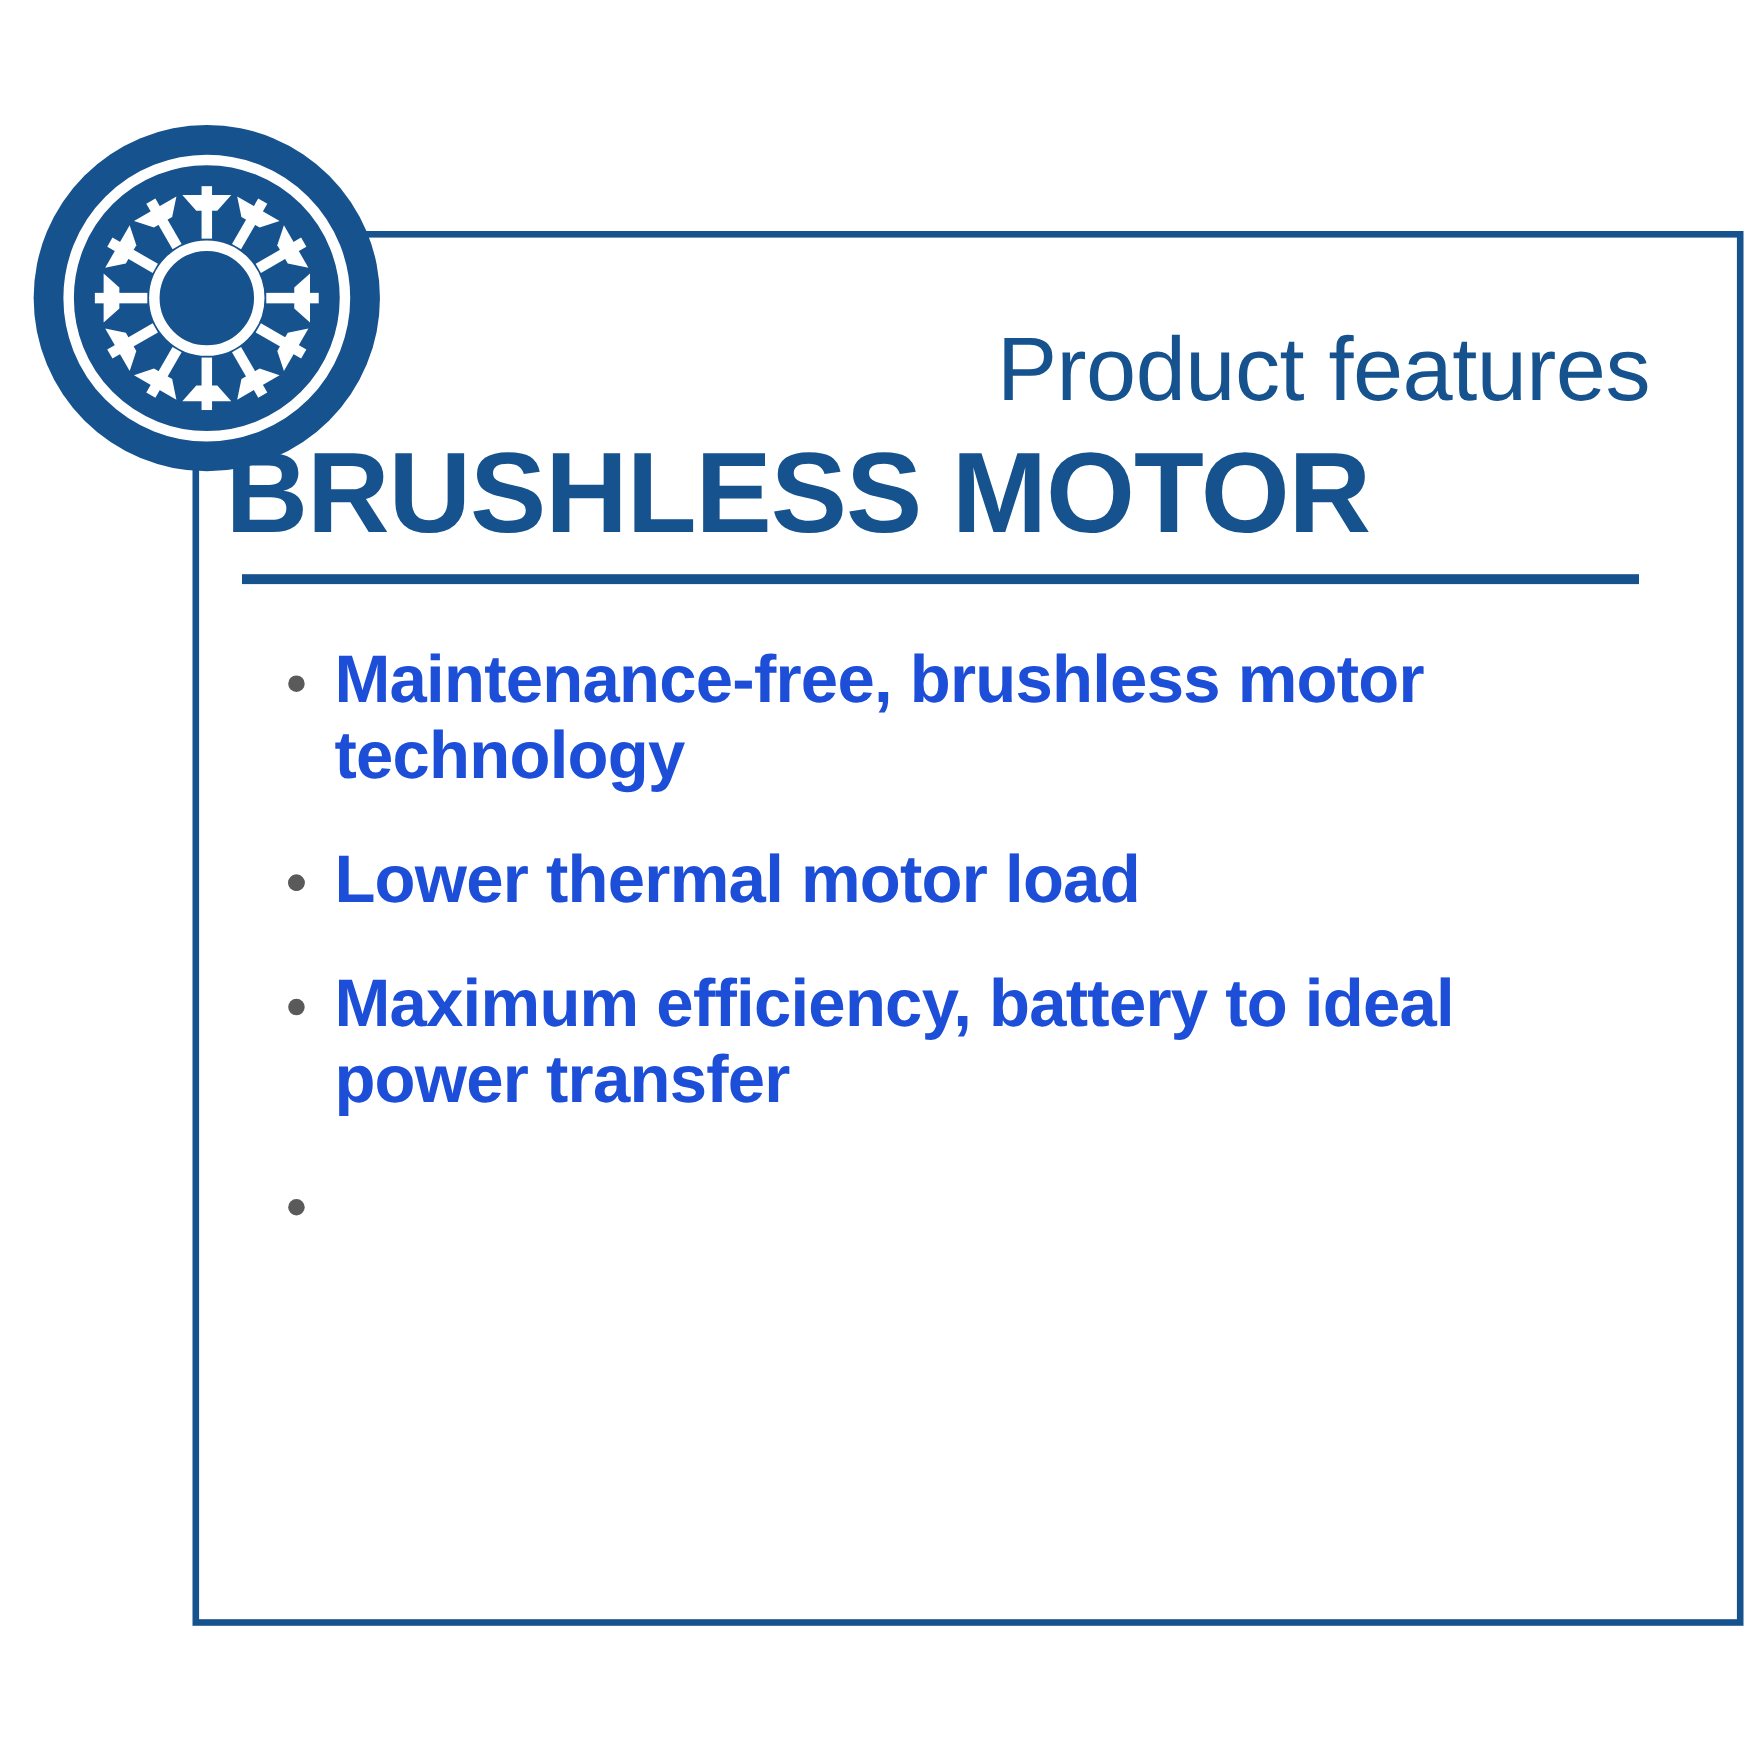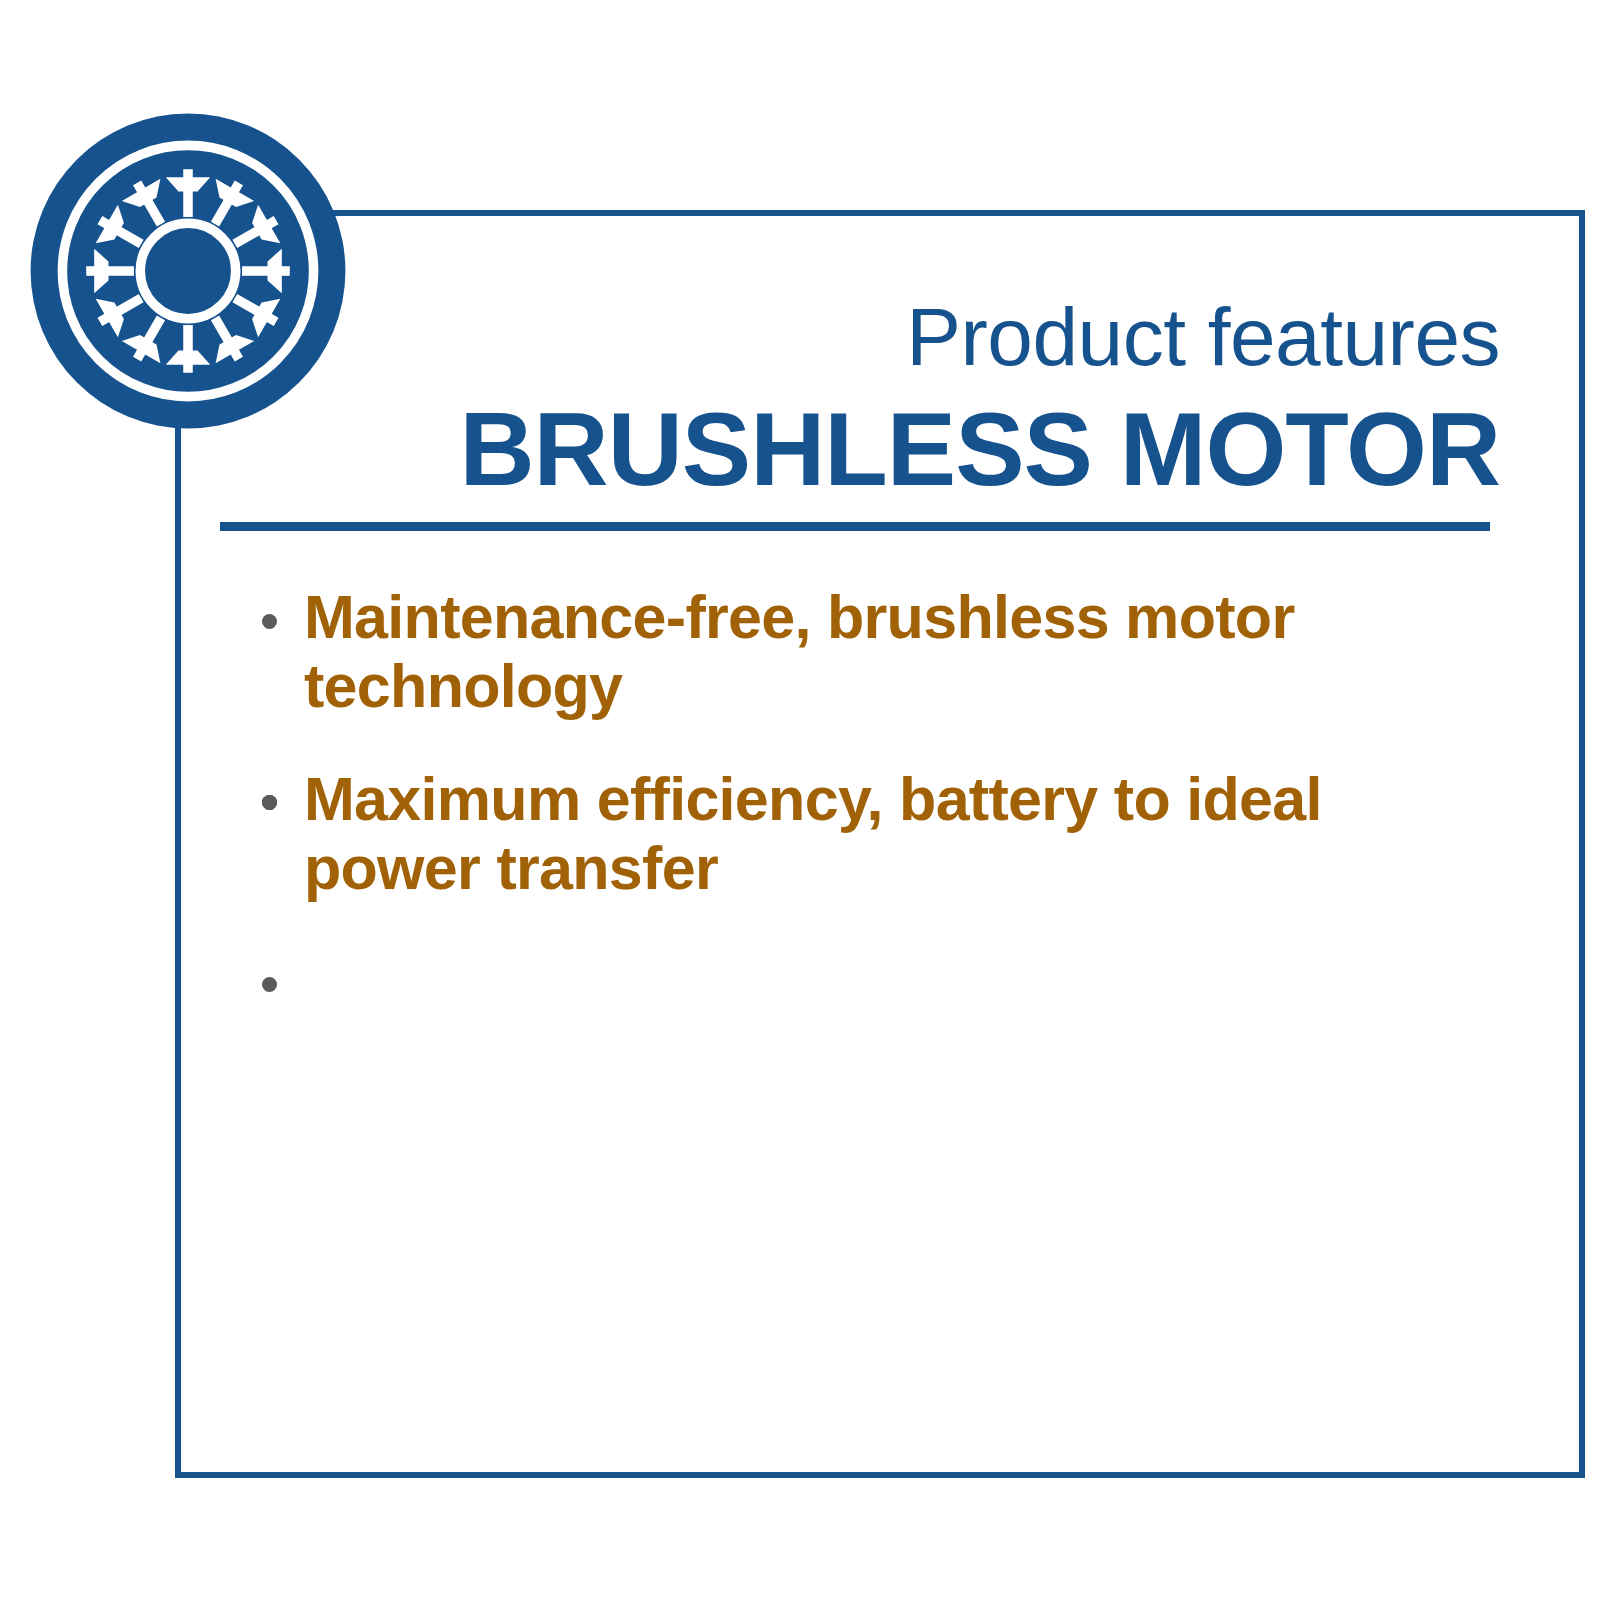--- a/index.html
+++ b/index.html
@@ -62,21 +62,21 @@
     color: #15528e;
     font-size: 82px;
     font-weight: 400;
     line-height: 1;
     letter-spacing: -0.5px;
     margin: 86px 0 0 0;
     white-space: nowrap;
   }
 
   .title {
-    text-align: right;
+    text-align: left;
     color: #15528e;
     font-size: 104px;
     font-weight: 700;
     line-height: 1.02;
     letter-spacing: -1px;
     margin: 18px 0 16px 0;
     white-space: nowrap;
   }
 
   .title-rule {
@@ -84,21 +84,21 @@
     height: 9px;
     background: #15528e;
     width: 1270px;
   }
 
   
   .bullets {
     list-style: none;
     margin: 52px 0 0 0;
     padding: 0 0 0 57px;
-    color: #a16207;
+    color: #1d4ed8;
   }
   .bullet {
     position: relative;
     font-size: 61px;
     font-weight: 700;
     line-height: 1.13;
     letter-spacing: -0.7px;
     margin: 0 0 44px 0;
     padding-left: 42px;
     max-width: 1180px;
@@ -195,20 +195,21 @@
     <ul class="bullets">
       <li class="bullet">
         <span class="bullet-dot"></span>
         <span>Maintenance-free, brushless motor technology</span>
       </li>
       <li class="bullet">
         <span class="bullet-dot"></span>
       </li>
       <li class="bullet">
         <span class="bullet-dot"></span>
+        <span>Lower thermal motor load</span>
       </li>
       <li class="bullet">
         <span class="bullet-dot"></span>
         <span>Maximum efficiency, battery to ideal power transfer</span>
       </li>
       <li class="bullet">
         <span class="bullet-dot"></span>
       </li>
     </ul>
 

